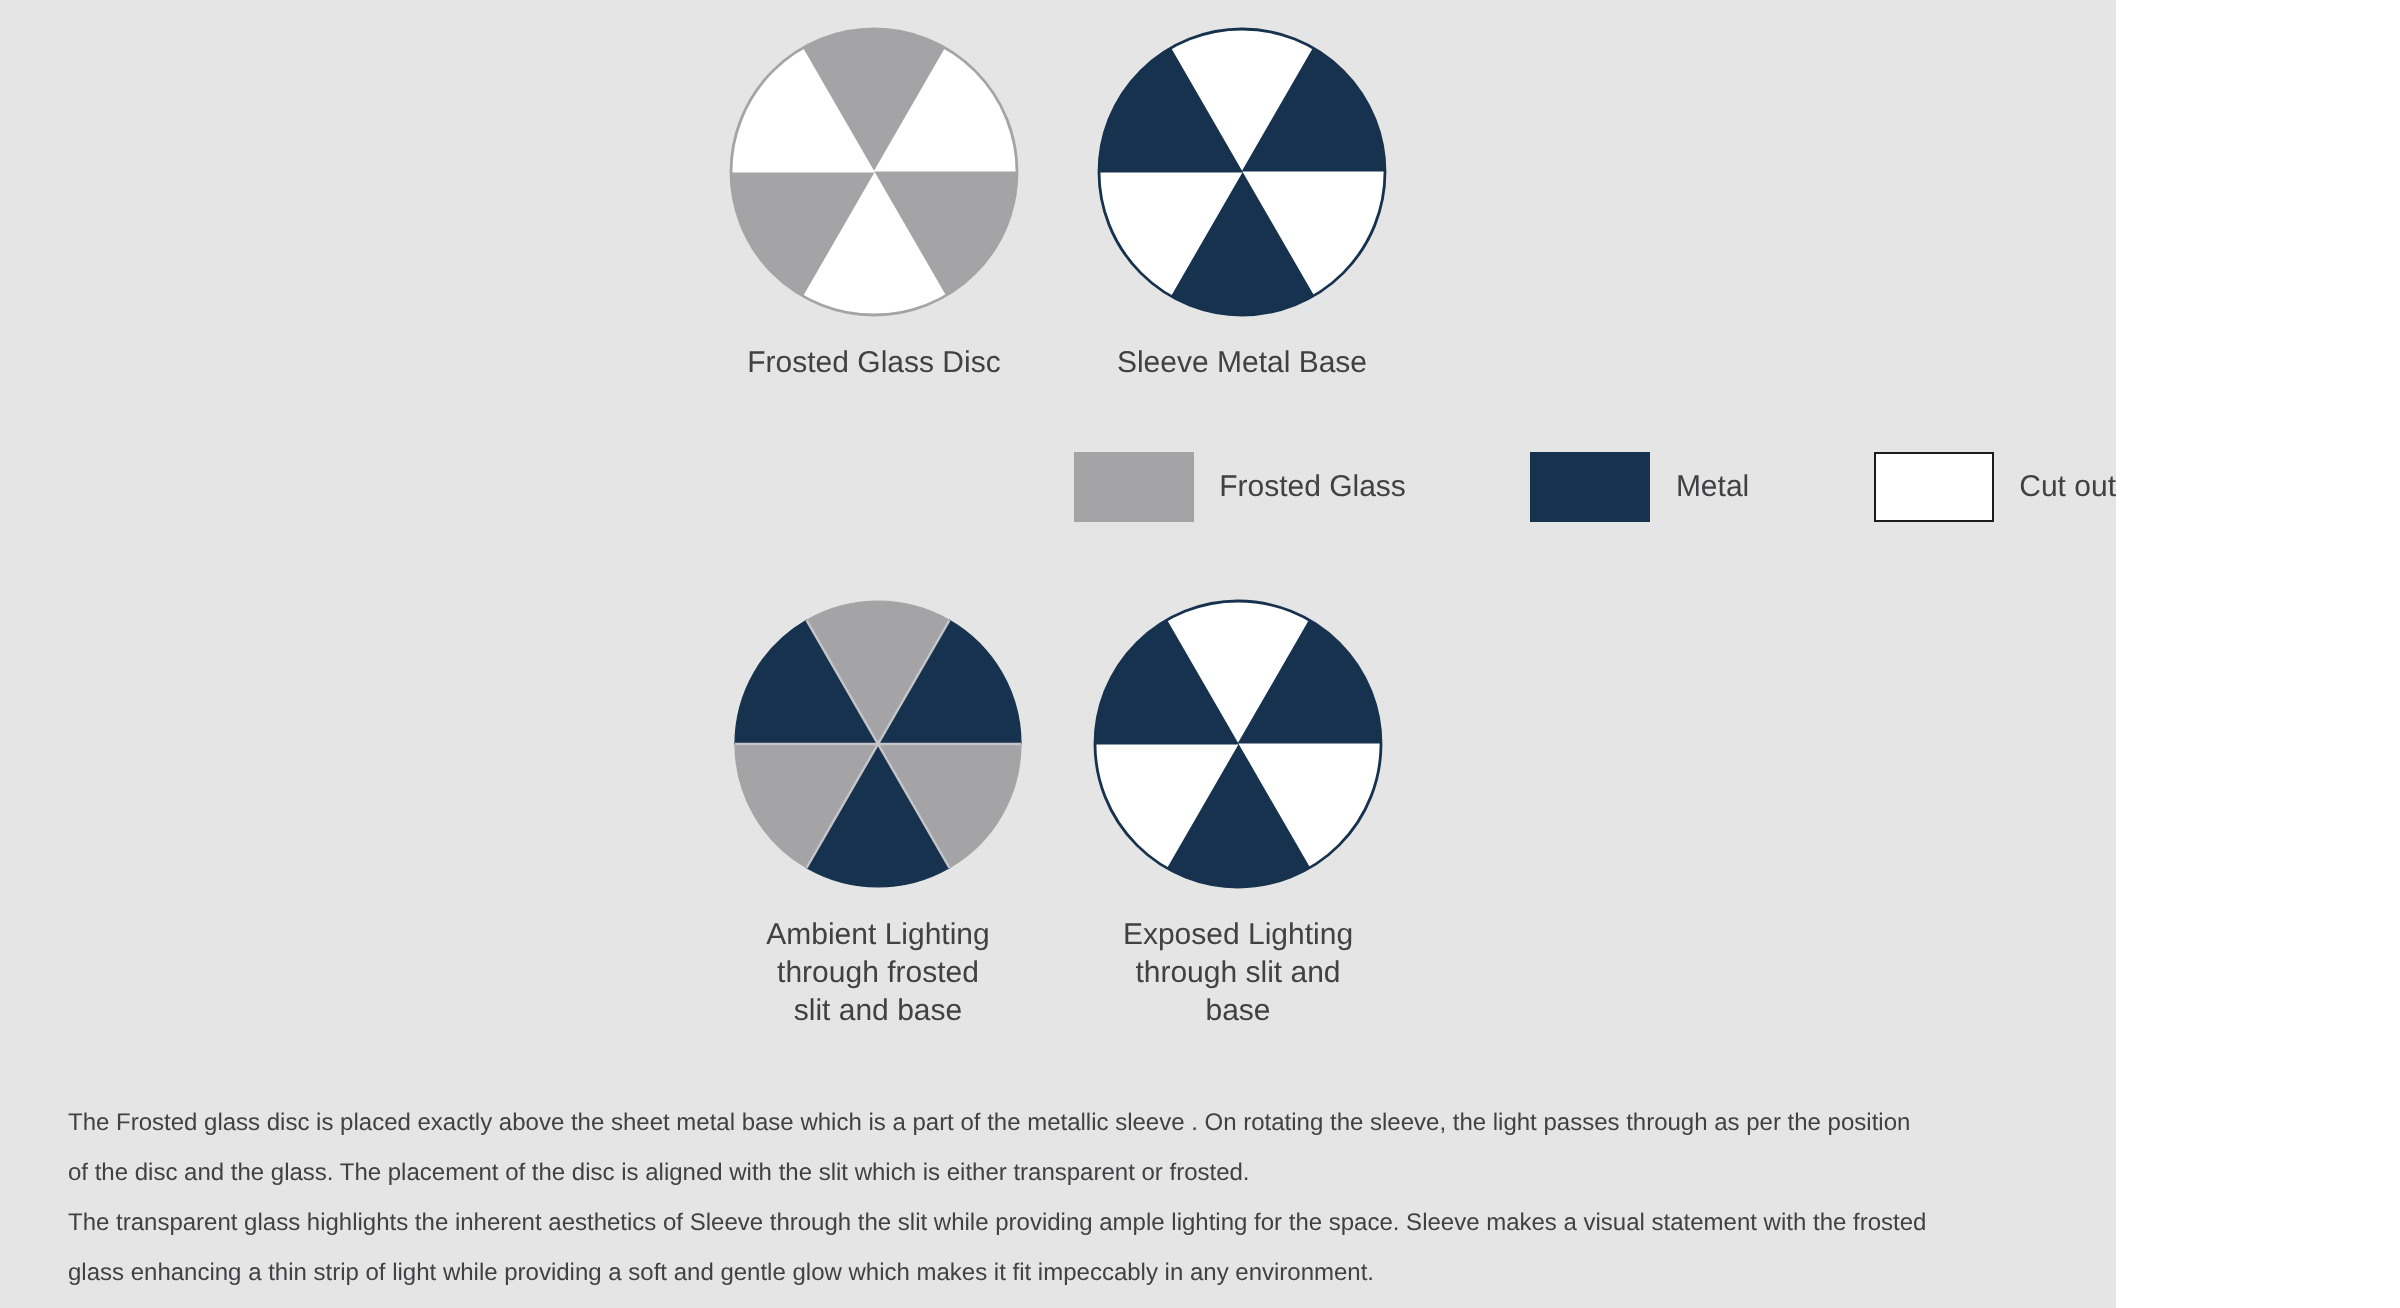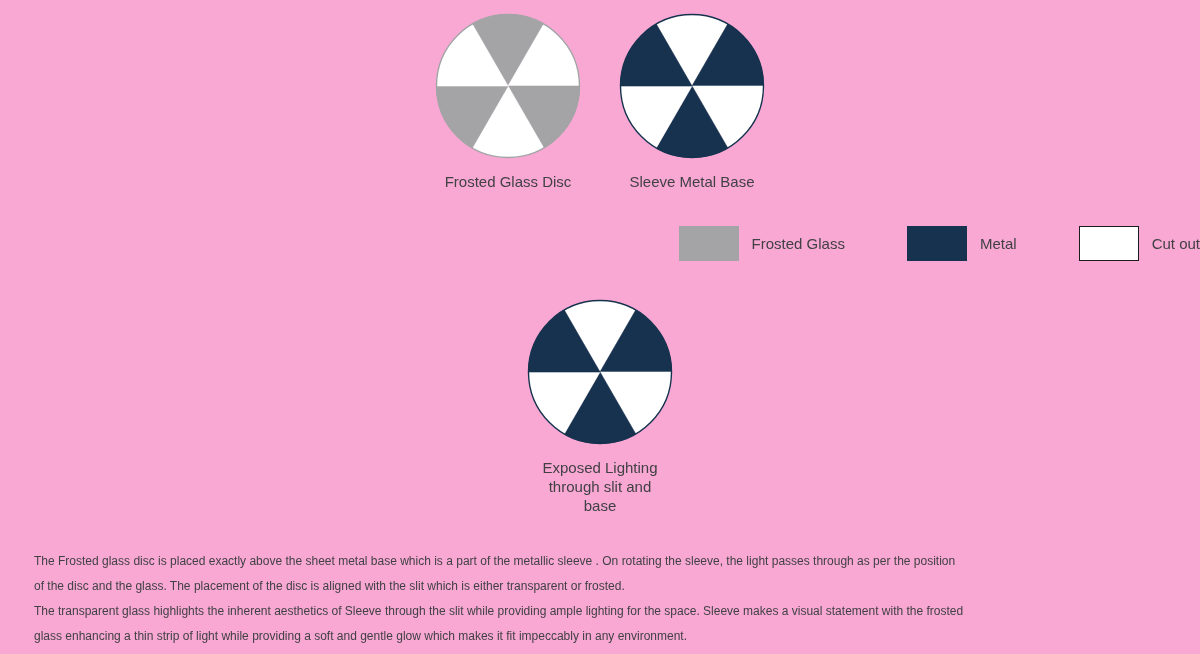--- a/index.html
+++ b/index.html
@@ -3,23 +3,23 @@
 <meta charset="utf-8">
 <style>
   html, body {
     margin: 0;
     padding: 0;
     background: #ffffff;
     font-family: "Liberation Sans", sans-serif;
   }
   .page {
     position: relative;
-    width: 1200px;
+    width: 1058px;
     height: 654px;
-    background: #f9a8d4;
+    background: #e5e5e5;
     overflow: hidden;
   }
   .disc-row {
     position: absolute;
     left: 0;
     width: 100%;
     display: flex;
     justify-content: center;
   }
   .disc-row.row-top { top: 13px; gap: 38px; }
@@ -127,20 +127,36 @@
     </div>
     <div class="legend-item">
       <span class="swatch swatch-outlined" style="background: rgb(255, 255, 255);"></span>
       <span class="legend-label">Cut out</span>
     </div>
   </div>
 
   <div class="disc-row row-bottom">
     <figure class="disc-figure">
       <div class="disc-canvas"><svg width="146" height="146" viewBox="0 0 146 146">
+            <path d="M73,73 L37.25,11.08 A71.5,71.5 0 0 1 108.75,11.08 Z" fill="#a4a4a6" stroke="#a4a4a6" stroke-width="0.6"></path>
+            <path d="M73,73 L108.75,11.08 A71.5,71.5 0 0 1 144.50,73.00 Z" fill="#16324e" stroke="#16324e" stroke-width="0.6"></path>
+            <path d="M73,73 L144.50,73.00 A71.5,71.5 0 0 1 108.75,134.92 Z" fill="#a4a4a6" stroke="#a4a4a6" stroke-width="0.6"></path>
+            <path d="M73,73 L108.75,134.92 A71.5,71.5 0 0 1 37.25,134.92 Z" fill="#16324e" stroke="#16324e" stroke-width="0.6"></path>
+            <path d="M73,73 L37.25,134.92 A71.5,71.5 0 0 1 1.50,73.00 Z" fill="#a4a4a6" stroke="#a4a4a6" stroke-width="0.6"></path>
+            <path d="M73,73 L1.50,73.00 A71.5,71.5 0 0 1 37.25,11.08 Z" fill="#16324e" stroke="#16324e" stroke-width="0.6"></path>
+            <line x1="144.5" y1="73" x2="1.5" y2="72.99999999999999" stroke="#c6c6c8" stroke-width="1.2"></line>
+            <line x1="108.75" y1="11.07918362941264" x2="37.24999999999997" y2="134.92081637058735" stroke="#c6c6c8" stroke-width="1.2"></line>
+            <line x1="37.250000000000014" y1="11.079183629412633" x2="108.75" y2="134.92081637058737" stroke="#c6c6c8" stroke-width="1.2"></line>
+          </svg></div>
+      <figcaption class="caption">Ambient Lighting
+through frosted
+slit and base</figcaption>
+    </figure>
+    <figure class="disc-figure">
+      <div class="disc-canvas"><svg width="146" height="146" viewBox="0 0 146 146">
             <path d="M73,73 L37.25,11.08 A71.5,71.5 0 0 1 108.75,11.08 Z" fill="#ffffff" stroke="#ffffff" stroke-width="0.6"></path>
             <path d="M73,73 L108.75,11.08 A71.5,71.5 0 0 1 144.50,73.00 Z" fill="#16324e" stroke="#16324e" stroke-width="0.6"></path>
             <path d="M73,73 L144.50,73.00 A71.5,71.5 0 0 1 108.75,134.92 Z" fill="#ffffff" stroke="#ffffff" stroke-width="0.6"></path>
             <path d="M73,73 L108.75,134.92 A71.5,71.5 0 0 1 37.25,134.92 Z" fill="#16324e" stroke="#16324e" stroke-width="0.6"></path>
             <path d="M73,73 L37.25,134.92 A71.5,71.5 0 0 1 1.50,73.00 Z" fill="#ffffff" stroke="#ffffff" stroke-width="0.6"></path>
             <path d="M73,73 L1.50,73.00 A71.5,71.5 0 0 1 37.25,11.08 Z" fill="#16324e" stroke="#16324e" stroke-width="0.6"></path>
             <circle cx="73" cy="73" r="71.5" fill="none" stroke="#16324e" stroke-width="1.4"></circle>
           </svg></div>
       <figcaption class="caption">Exposed Lighting
 through slit and

